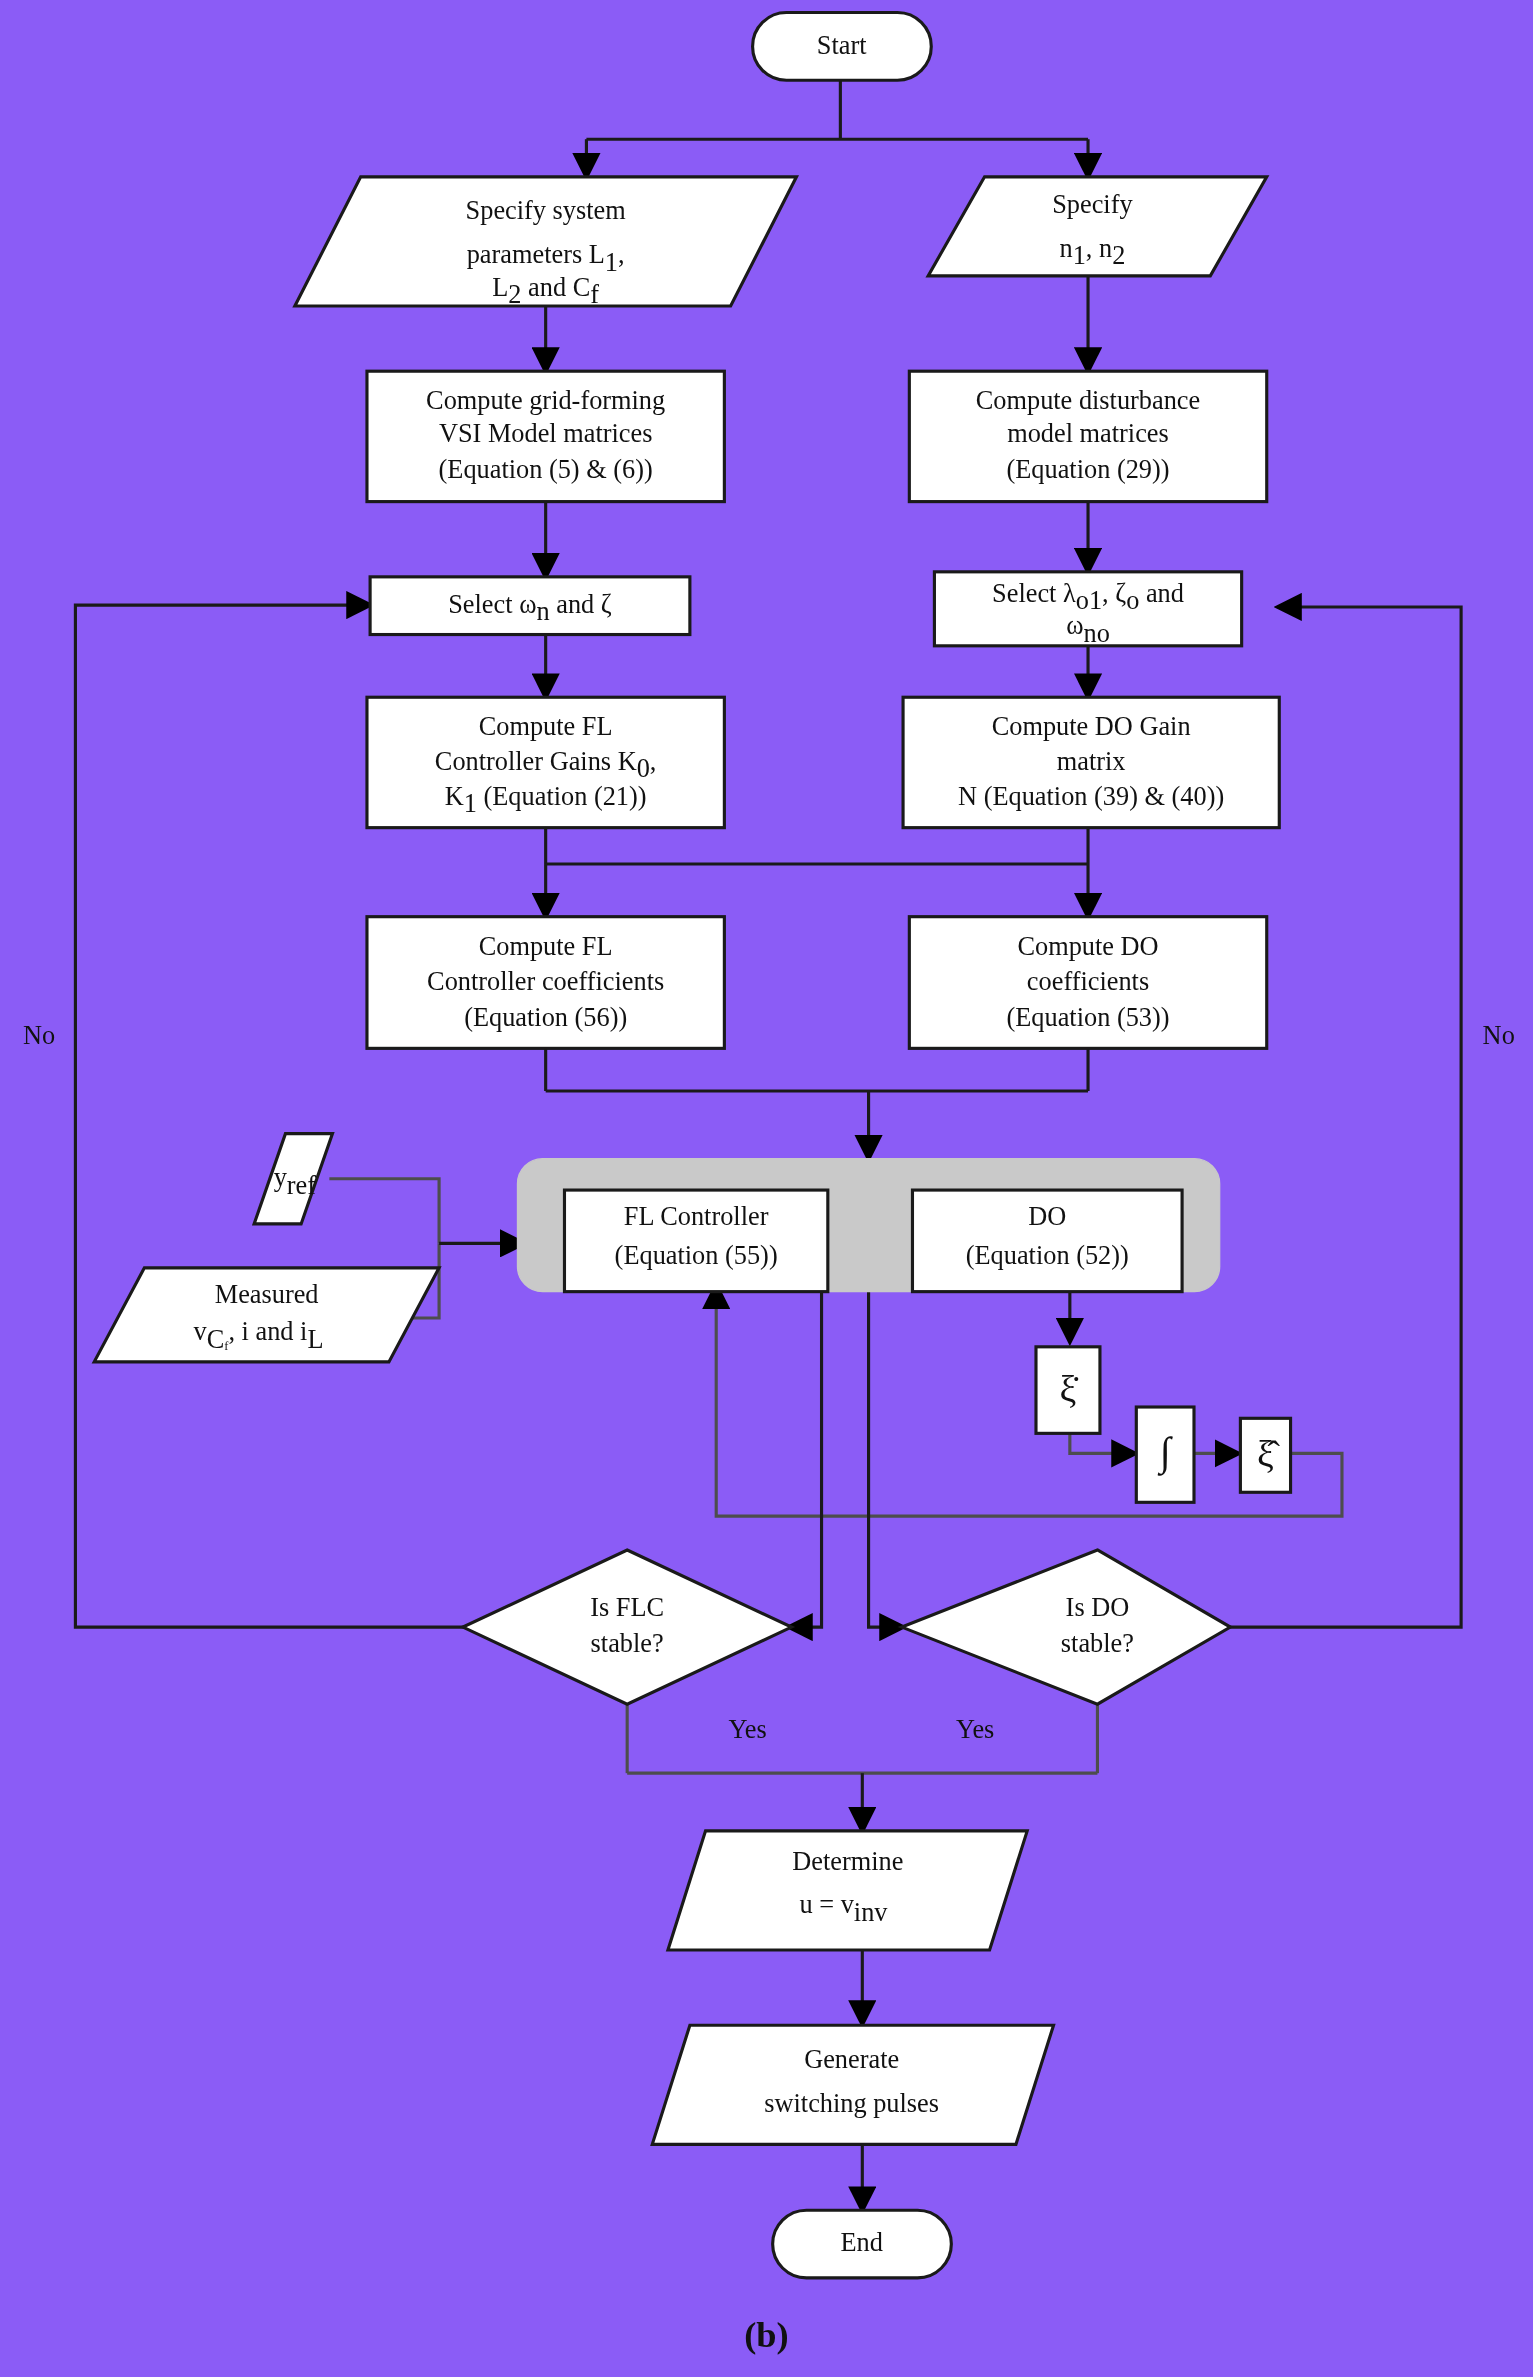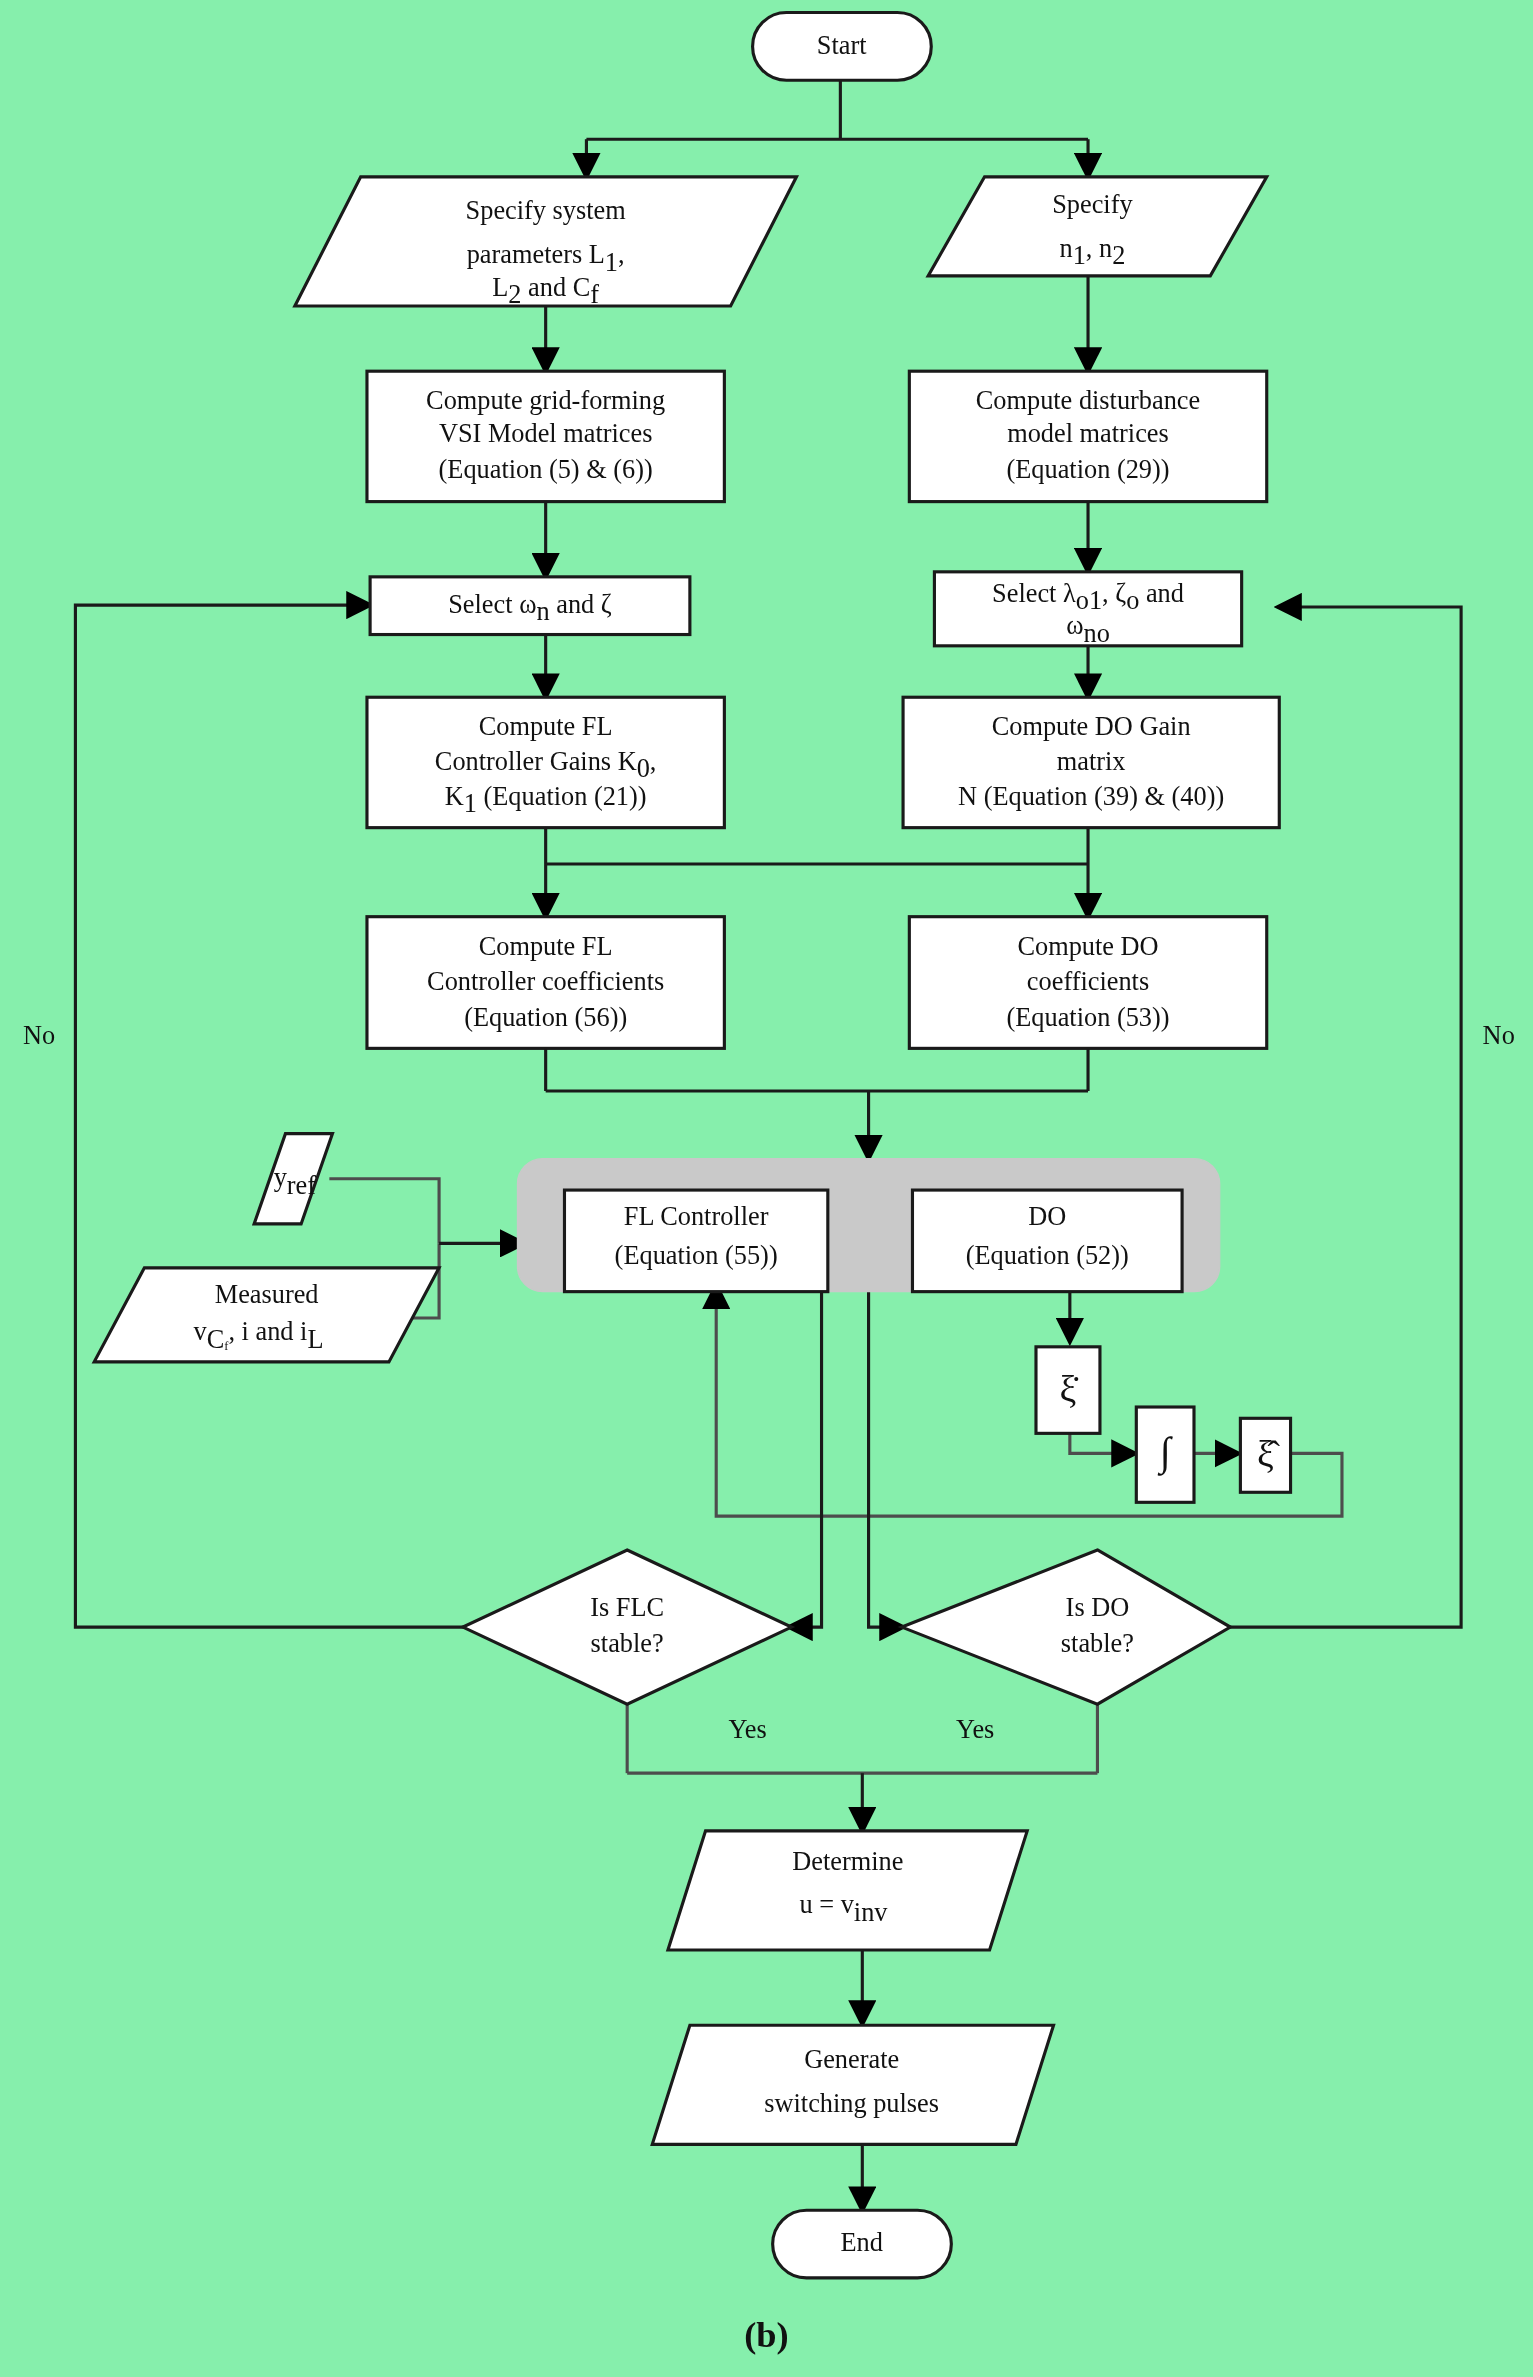--- a/index.html
+++ b/index.html
@@ -4,21 +4,21 @@
 <style>
   html, body {
     margin: 0;
     padding: 0;
     background: #ffffff;
   }
   #page {
     position: relative;
     width: 1534px;
     height: 2377px;
-    background: #86efac;
+    background: #8b5cf6;
     font-family: "Liberation Serif", "DejaVu Serif", serif;
     overflow: hidden;
   }
   svg#flow {
     position: absolute;
     left: 0; top: 0;
     width: 1534px;
     height: 2377px;
   }
   .shape-stroke { stroke: #1a1a1a; stroke-width: 5; fill: #ffffff; }

